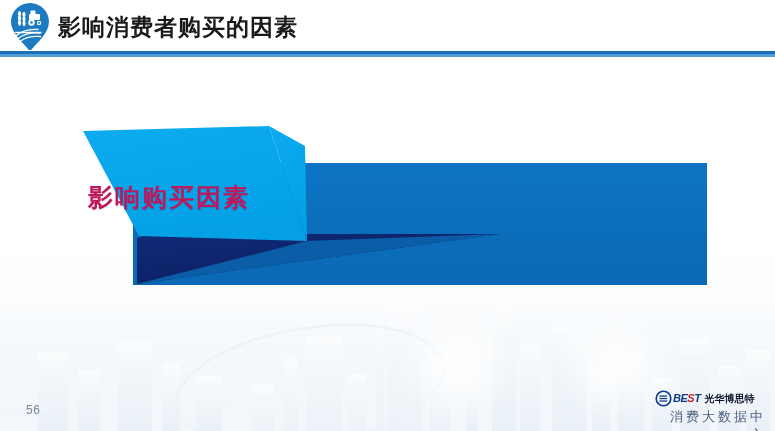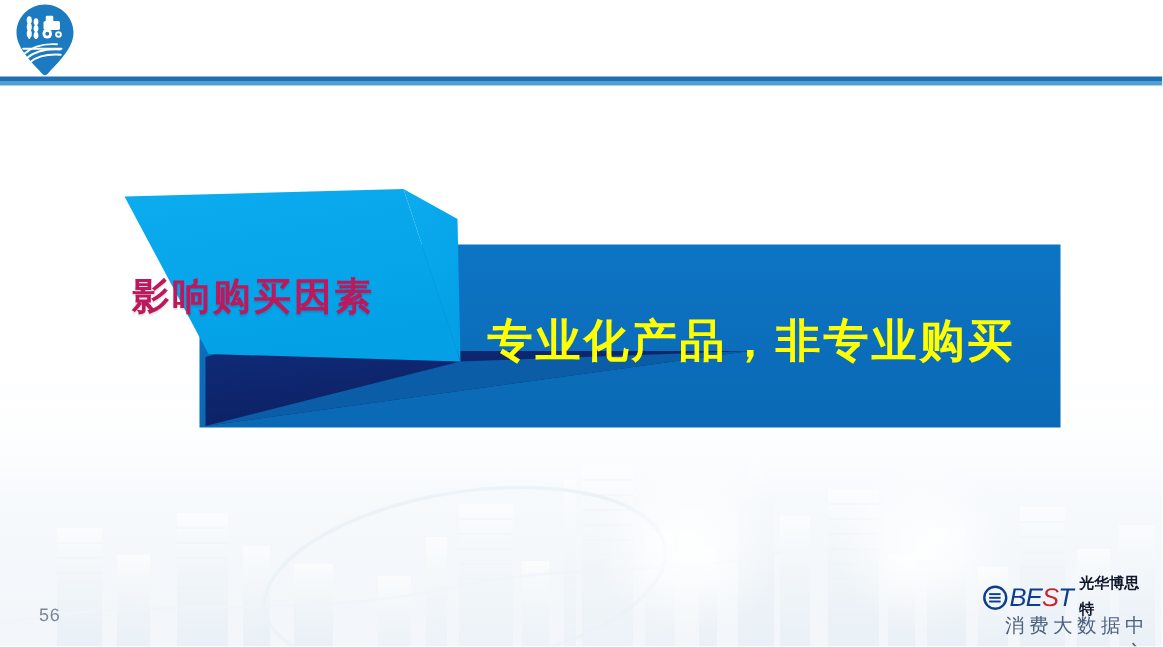--- a/index.html
+++ b/index.html
@@ -142,22 +142,22 @@
     display: flex;
     align-items: center;
     height: 18px;
   }
   .corp-mark {
     width: 17px; height: 17px;
     flex: 0 0 auto;
     margin-right: 1px;
   }
   .corp-best {
-    font-size: 17px;
-    font-weight: normal;
+    font-size: 11px;
+    font-weight: bold;
     font-style: italic;
     letter-spacing: -0.5px;
     line-height: 17px;
   }
   .corp-best .c-e { color: #0d3c8c; }
   .corp-best .c-s { color: #c9252c; }
   .corp-best .c-t { color: #0d3c8c; }
   .corp-cn {
     font-size: 10px;
     font-weight: bold;
@@ -263,20 +263,21 @@
       <circle cx="23.5" cy="20.5" r="1.3" fill="#1b7ac0"></circle>
       <circle cx="31" cy="21" r="0.9" fill="#1b7ac0"></circle>
       <g stroke="#ffffff" stroke-width="1.3" fill="none" stroke-linecap="round">
         <path d="M8 34 C 14 28.5, 22 27, 30 27.5"></path>
         <path d="M9.5 37 C 16 31.5, 24 30.5, 32 31"></path>
         <path d="M12 39.5 C 18 34.5, 25 34, 32.5 34.5"></path>
         <path d="M7.5 30.5 H 33"></path>
       </g>
     </svg>
 
+    <div class="slide-title">影响消费者购买的因素</div>
 
     <div class="title-rule"></div>
   </div>
 
   <div class="composition">
     <svg width="775" height="431" viewBox="0 0 775 431">
       <defs>
         <linearGradient id="gLight" x1="0" y1="0" x2="0.35" y2="1">
           <stop offset="0%" stop-color="#0cacef"></stop>
           <stop offset="100%" stop-color="#03a0e6"></stop>
@@ -301,21 +302,20 @@
 
       <polygon points="500,234 307,241 137,284" fill="url(#gFold)" opacity="0.95"></polygon>
 
       <polygon points="83,131 269,126 307,241 139,236" fill="url(#gLight)"></polygon>
 
       <polygon points="269,126 305,146 307,241" fill="url(#gLight)"></polygon>
     </svg>
 
     <div class="tag-label">影响购买因素</div>
 
-    <div class="banner-headline">专业化产品，非专业购买</div>
   </div>
 
   <div class="page-number">56</div>
 
   <div class="corp-logo">
     <div class="corp-logo-main">
       <svg class="corp-mark" viewBox="0 0 20 20">
         <circle cx="10" cy="10" r="8.6" fill="none" stroke="#0d3c8c" stroke-width="1.9"></circle>
         <rect x="5.2" y="6.4" width="9" height="1.5" fill="#0d3c8c"></rect>
         <rect x="5.2" y="9.3" width="9" height="1.5" fill="#0d3c8c"></rect>

